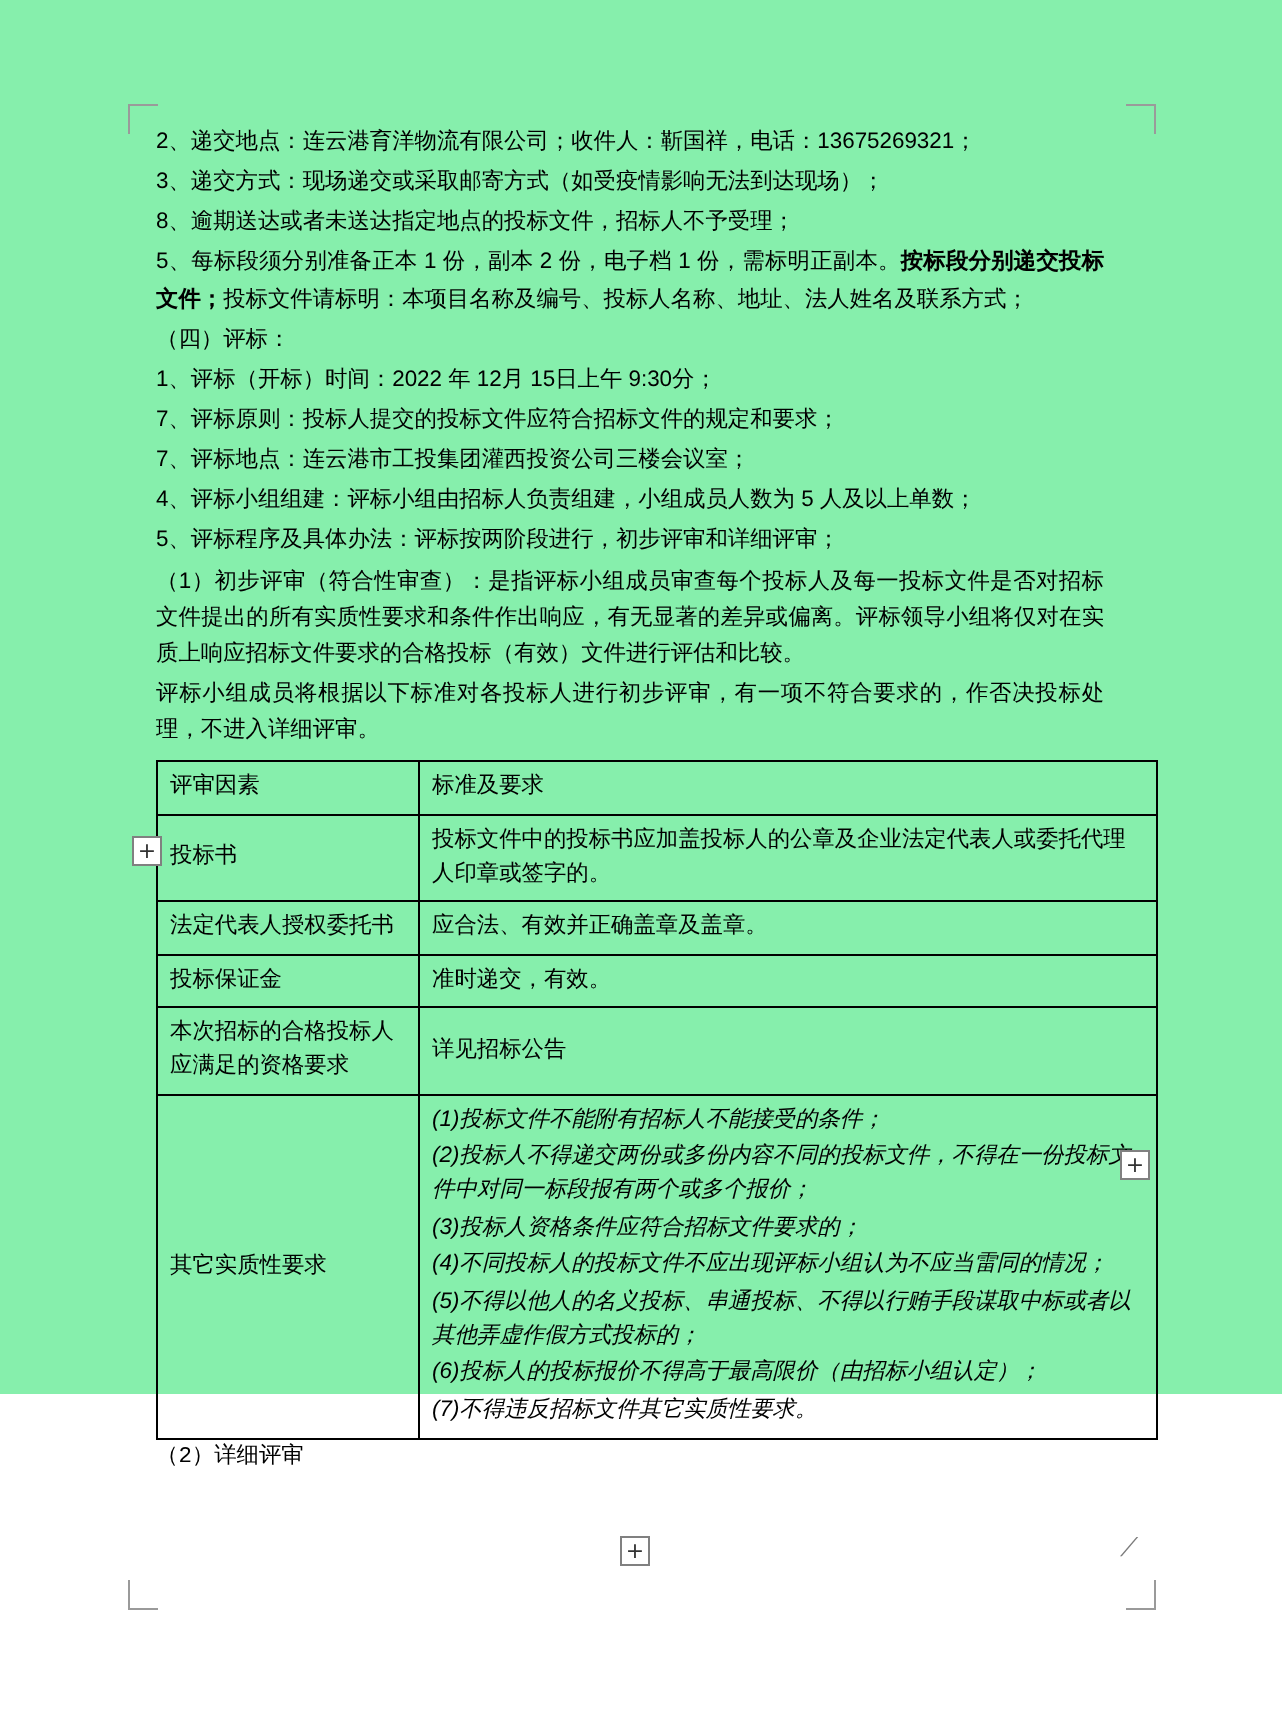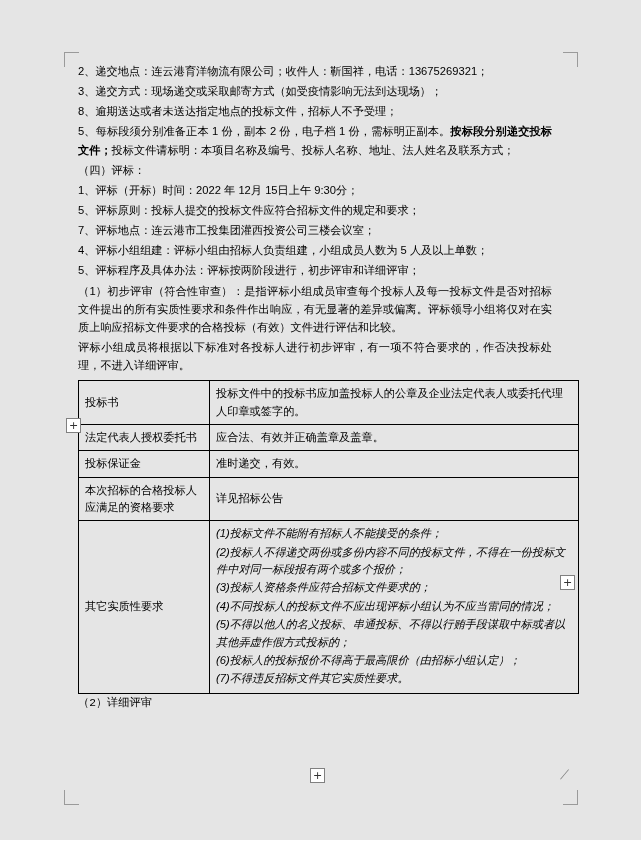--- a/index.html
+++ b/index.html
@@ -12,22 +12,22 @@
     height: 861px;
     font-family: "Liberation Sans", sans-serif;
     color: #000000;
     position: relative;
     overflow: hidden;
   }
   .page {
     position: absolute;
     left: 0; top: 0;
     width: 641px;
-    height: 840px;
-    background: #e5e5e5;
+    height: 697px;
+    background: #86efac;
   }
   
   .crop {
     position: absolute;
     width: 14px;
     height: 14px;
     pointer-events: none;
   }
   .crop.tl { left: 64px; top: 52px; border-left: 1px solid #9a9a9a; border-top: 1px solid #9a9a9a; }
   .crop.tr { left: 563px; top: 52px; border-right: 1px solid #9a9a9a; border-top: 1px solid #9a9a9a; }
@@ -118,29 +118,33 @@
   <div class="crop br"></div>
 
   <div class="content">
 
     <p class="para">2、递交地点：连云港育洋物流有限公司；收件人：靳国祥，电话：13675269321；</p>
     <p class="para">3、递交方式：现场递交或采取邮寄方式（如受疫情影响无法到达现场）；</p>
     <p class="para">8、逾期送达或者未送达指定地点的投标文件，招标人不予受理；</p>
     <p class="para"><span>5、每标段须分别准备正本 1 份，副本 2 份，电子档 1 份，需标明正副本。</span><span class="b">按标段分别递交投标文件；</span><span>投标文件请标明：本项目名称及编号、投标人名称、地址、法人姓名及联系方式；</span></p>
     <p class="para">（四）评标：</p>
     <p class="para b">1、评标（开标）时间：2022 年 12月 15日上午 9:30分；</p>
-    <p class="para">5、评标原则：投标人提交的投标文件应符合招标文件的规定和要求；</p>
+    <p class="para">7、评标原则：投标人提交的投标文件应符合招标文件的规定和要求；</p>
     <p class="para">7、评标地点：连云港市工投集团灌西投资公司三楼会议室；</p>
     <p class="para">4、评标小组组建：评标小组由招标人负责组建，小组成员人数为 5 人及以上单数；</p>
     <p class="para">5、评标程序及具体办法：评标按两阶段进行，初步评审和详细评审；</p>
     <p class="para">（1）初步评审（符合性审查）：是指评标小组成员审查每个投标人及每一投标文件是否对招标文件提出的所有实质性要求和条件作出响应，有无显著的差异或偏离。评标领导小组将仅对在实质上响应招标文件要求的合格投标（有效）文件进行评估和比较。</p>
     <p class="para">评标小组成员将根据以下标准对各投标人进行初步评审，有一项不符合要求的，作否决投标处理，不进入详细评审。</p>
 
     <table class="eval">
       <tbody>
+          <tr>
+        <td class="col1">评审因素</td>
+        <td class="col2">标准及要求</td>
+      </tr>
       <tr>
         <td class="col1">投标书</td>
         <td class="col2">投标文件中的投标书应加盖投标人的公章及企业法定代表人或委托代理人印章或签字的。</td>
       </tr>
       <tr>
         <td class="col1">法定代表人授权委托书</td>
         <td class="col2">应合法、有效并正确盖章及盖章。</td>
       </tr>
       <tr>
         <td class="col1">投标保证金</td>

